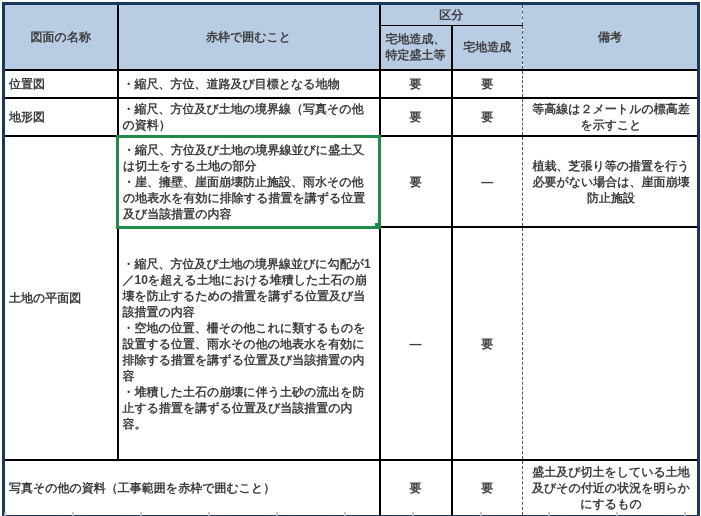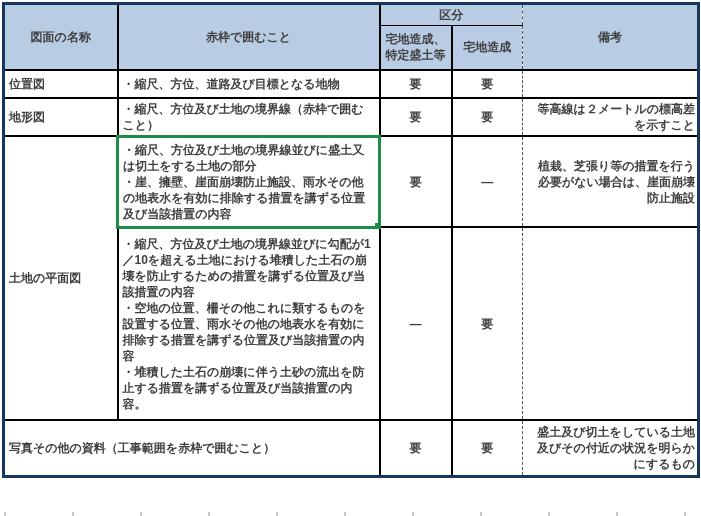--- a/index.html
+++ b/index.html
@@ -56,30 +56,30 @@
     padding-left: 4px;
   }
   td.items-cell {
     text-align: left;
     padding: 2px 3px 2px 4px;
   }
   td.mark-cell {
     text-align: center;
   }
   td.remarks-cell {
-    text-align: right;
+    text-align: center;
     padding: 2px 2px 2px 4px;
   }
   
   tr.hr1 { height: 22px; }
   tr.hr2 { height: 44px; }
   tr.r1  { height: 28px; }
   tr.r2  { height: 34px; }
   tr.r3  { height: 91px; }
-  tr.r4  { height: 193px; }
+  tr.r4  { height: 233px; }
   tr.r5  { height: 56px; }
 
   
   td.selected-cell {
     border: 3px solid #1e8b47;
     position: relative;
   }
   .fill-handle {
     position: absolute;
     right: -4px;
@@ -133,21 +133,21 @@
     <tbody>
       <tr class="r1">
         <td class="name-cell">位置図</td>
         <td class="items-cell">・縮尺、方位、道路及び目標となる地物</td>
         <td class="mark-cell">要</td>
         <td class="mark-cell dashR">要</td>
         <td class="remarks-cell dashL"></td>
       </tr>
       <tr class="r2">
         <td class="name-cell">地形図</td>
-        <td class="items-cell">・縮尺、方位及び土地の境界線（赤枠で囲むこと）</td>
+        <td class="items-cell">・縮尺、方位及び土地の境界線（写真その他の資料）</td>
         <td class="mark-cell">要</td>
         <td class="mark-cell dashR">要</td>
         <td class="remarks-cell dashL">等高線は２メートルの標高差を示すこと</td>
       </tr>
       <tr class="r3">
         <td rowspan="2" class="name-cell">土地の平面図</td>
         <td class="items-cell selected-cell"><span>・縮尺、方位及び土地の境界線並びに盛土又は切土をする土地の部分
 ・崖、擁壁、崖面崩壊防止施設、雨水その他の地表水を有効に排除する措置を講ずる位置及び当該措置の内容</span><span class="fill-handle"></span></td>
         <td class="mark-cell">要</td>
         <td class="mark-cell dashR">―</td>

